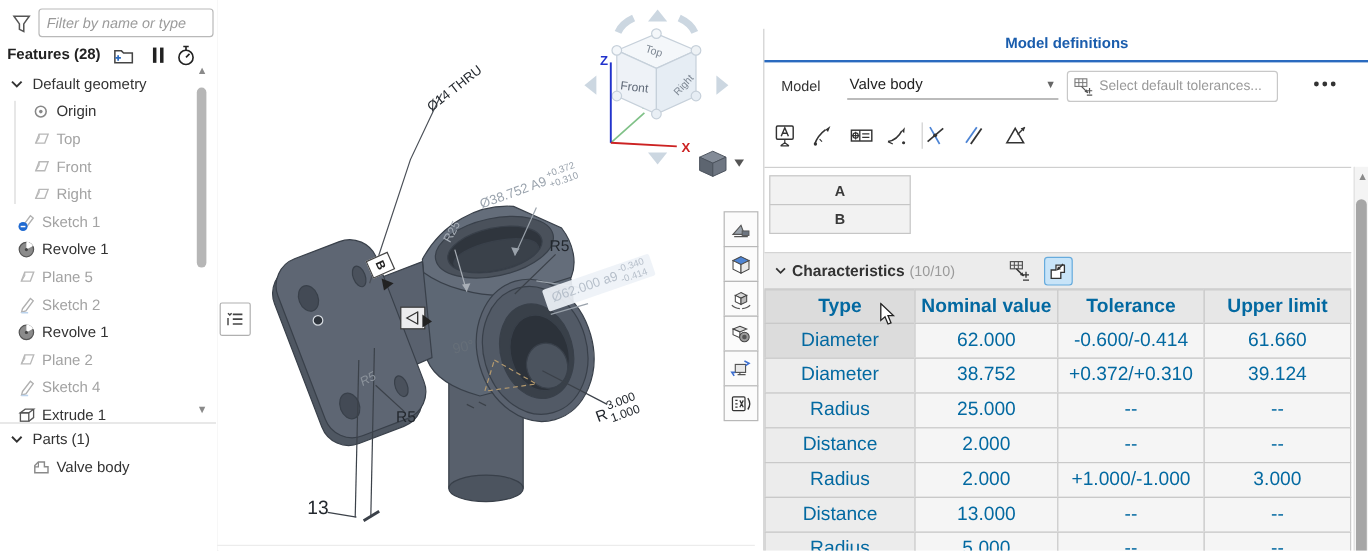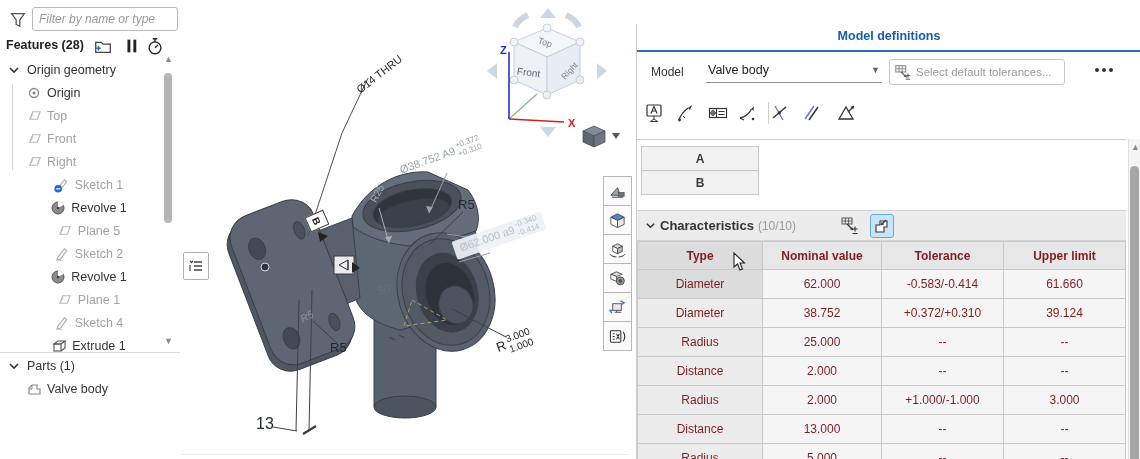--- a/index.html
+++ b/index.html
@@ -11,21 +11,21 @@
   #sidebar{left:0;top:0;width:181px;height:459px;background:#fff;border-right:1px solid #c9c9c9;}
   .filter-input{left:32px;top:7px;width:132px;height:22px;border:1px solid #b9b9b9;border-radius:3px;
        padding:0 6px;font-family:"Liberation Sans",sans-serif;font-size:12px;font-style:italic;color:#555;}
   .filter-input::placeholder{color:#9a9a9a;font-style:italic;}
   .feat-head{left:6px;top:38px;font-weight:bold;font-size:12.5px;color:#222;}
   .hicon{top:36px;width:20px;height:20px;cursor:pointer;}
   .trow{position:absolute;left:0;width:162px;height:23px;display:flex;align-items:center;cursor:pointer;}
   .trow .tlabel{font-size:12.5px;color:#333;white-space:nowrap;}
   .trow.dim .tlabel{color:#a3a3a3;}
   .ticon{display:inline-flex;width:18px;height:18px;align-items:center;justify-content:center;margin-right:4px;}
-  .indent1{padding-left:5px;} .indent2{padding-left:25px;} .indent0{padding-left:7px;justify-content:center;}
+  .indent1{padding-left:5px;} .indent2{padding-left:25px;} .indent0{padding-left:13px;}
   .guide{left:12px;top:84px;width:1px;height:86px;background:#d8d8d8;}
   .tree-div{left:0;top:352px;width:180px;height:1px;background:#d9d9d9;}
   .sb-arrow{color:#8a8a8a;font-size:9px;line-height:9px;}
   .sb-thumb{background:#b6b6b6;border-radius:4px;width:8px;}
   
   #viewport{left:181px;top:0;width:454px;height:459px;background:#fff;}
   .vp-bottomline{left:181px;top:454px;width:448px;height:1px;background:#ececec;}
   .toggle-btn{left:183px;top:252px;width:24px;height:26px;border:1px solid #b0b0b0;border-radius:2px;
        background:#fff;display:flex;align-items:center;justify-content:center;cursor:pointer;}
   .side-tools{left:603px;top:177px;width:27px;}
@@ -56,21 +56,21 @@
   .content-line{left:0;top:115px;width:489px;height:1px;background:#cfcfcf;}
   .dat-cell{position:absolute;left:4px;width:118px;height:25px;background:#f2f2f2;border:1px solid #c6c6c6;
        box-sizing:border-box;display:flex;align-items:center;justify-content:center;font-weight:bold;color:#3a3a3a;cursor:pointer;}
   .char-bar{left:0;top:186px;width:489px;height:31px;background:#ececec;border-top:1px solid #d4d4d4;
        border-bottom:1px solid #d4d4d4;box-sizing:border-box;display:flex;align-items:center;}
   .char-title{font-weight:bold;font-size:13px;color:#333;margin-left:4px;cursor:pointer;}
   .char-count{color:#9a9a9a;font-size:12px;margin-left:4px;}
   .char-ic{width:24px;height:24px;display:flex;align-items:center;justify-content:center;cursor:pointer;border-radius:3px;}
   .char-ic.hl{background:#c8e4f8;border:1px solid #66abdd;box-sizing:border-box;}
   .tbl-cell{position:absolute;box-sizing:border-box;border:1px solid #c9c9c9;display:flex;align-items:center;
-       justify-content:center;font-size:12px;color:#7f1d1d;}
+       justify-content:center;font-size:16px;color:#0369a1;}
   .th{background:#e7e7e7;font-weight:bold;height:29px;}
   .th.first{background:#dcdcdc;}
   .td-type{background:#ececec;font-weight:normal;cursor:pointer;}
   .td-type.hover{background:#dcdcdc;}
   .td-val{background:#f5f5f5;cursor:pointer;}
   .vscroll{left:491px;top:115px;width:13px;height:344px;background:#f4f4f4;border-left:1px solid #e0e0e0;box-sizing:border-box;}
   .vthumb{left:493px;top:142px;width:9px;height:313px;background:#a6a6a6;border-radius:5px;}
 </style>
 </head>
 <body>
@@ -107,21 +107,21 @@
     </span>
 
     <div class="abs guide"></div>
 
     <div class="trow indent1" style="top:58px">
       <span class="ticon">
           <svg width="12" height="12" viewBox="0 0 12 12">
             <path d="M2 4 L6 8 L10 4" fill="none" stroke="#333" stroke-width="1.6"></path>
           </svg>
         </span>
-      <span class="tlabel">Origin geometry</span>
+      <span class="tlabel">Default geometry</span>
     </div>
     <div class="trow indent2" style="top:81px">
       <span class="ticon">
           <svg width="14" height="14" viewBox="0 0 14 14">
             <circle cx="7" cy="7" r="4.5" fill="none" stroke="#888" stroke-width="1.3"></circle>
             <circle cx="7" cy="7" r="1.5" fill="#888"></circle>
           </svg>
         </span>
       <span class="tlabel">Origin</span>
     </div>
@@ -200,21 +200,21 @@
         </span>
       <span class="tlabel">Revolve 1</span>
     </div>
     <div class="trow dim indent0" style="top:288px">
       <span class="ticon">
           <svg width="15" height="15" viewBox="0 0 16 16">
             <path d="M3 12 L6 4 H14 L11 12 Z" fill="none" stroke="#b8b8b8" stroke-width="1.2"></path>
             <path d="M6 4 L6 7 L3 12" fill="none" stroke="#b8b8b8" stroke-width="1"></path>
           </svg>
         </span>
-      <span class="tlabel">Plane 1</span>
+      <span class="tlabel">Plane 2</span>
     </div>
     <div class="trow dim indent0" style="top:311px">
       <span class="ticon">
           <svg width="17" height="17" viewBox="0 0 18 18">
             <path d="M5 13 L12 4 l2.5 2 L8 15 l-3.8 1 Z" fill="none" stroke="#b0b0b0" stroke-width="1.2"></path>
             <path d="M4 16.5 h6" stroke="#bcd4ee" stroke-width="1.4"></path>
           </svg>
         </span>
       <span class="tlabel">Sketch 4</span>
     </div>
@@ -565,21 +565,21 @@
       </span>
     </div>
 
     <div class="tbl-cell th first" style="left:0;top:217px;width:126px">Type</div>
     <div class="tbl-cell th" style="left:125px;top:217px;width:120px">Nominal value</div>
     <div class="tbl-cell th" style="left:244px;top:217px;width:123px">Tolerance</div>
     <div class="tbl-cell th" style="left:366px;top:217px;width:123px">Upper limit</div>
 
     <div class="tbl-cell td-type hover" style="left:0;top:245px;width:126px;height:30px">Diameter</div>
     <div class="tbl-cell td-val" style="left:125px;top:245px;width:120px;height:30px">62.000</div>
-    <div class="tbl-cell td-val" style="left:244px;top:245px;width:123px;height:30px">-0.583/-0.414</div>
+    <div class="tbl-cell td-val" style="left:244px;top:245px;width:123px;height:30px">-0.600/-0.414</div>
     <div class="tbl-cell td-val" style="left:366px;top:245px;width:123px;height:30px">61.660</div>
 
     <div class="tbl-cell td-type" style="left:0;top:274px;width:126px;height:30px">Diameter</div>
     <div class="tbl-cell td-val" style="left:125px;top:274px;width:120px;height:30px">38.752</div>
     <div class="tbl-cell td-val" style="left:244px;top:274px;width:123px;height:30px">+0.372/+0.310</div>
     <div class="tbl-cell td-val" style="left:366px;top:274px;width:123px;height:30px">39.124</div>
 
     <div class="tbl-cell td-type" style="left:0;top:303px;width:126px;height:30px">Radius</div>
     <div class="tbl-cell td-val" style="left:125px;top:303px;width:120px;height:30px">25.000</div>
     <div class="tbl-cell td-val" style="left:244px;top:303px;width:123px;height:30px">--</div>

